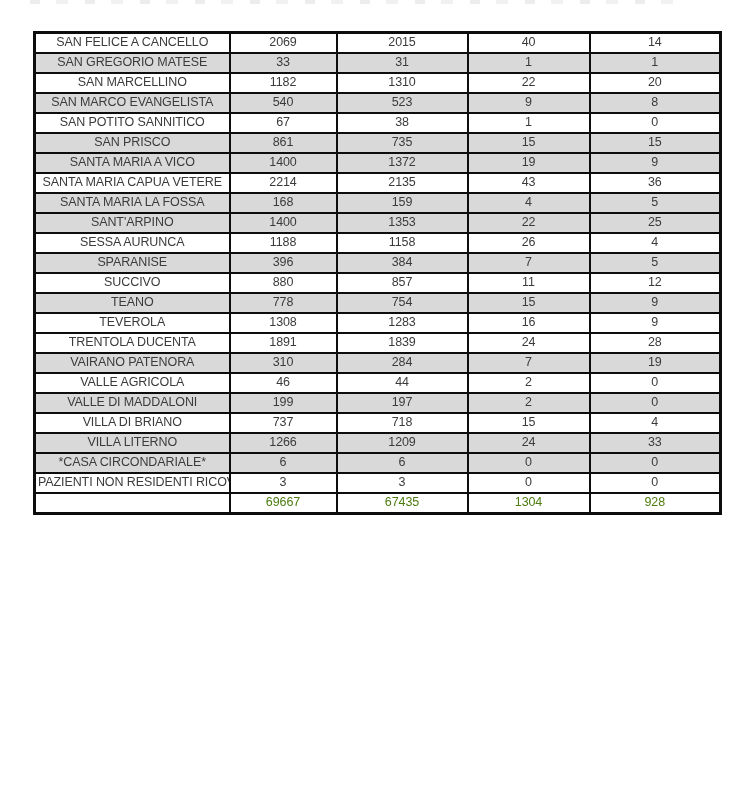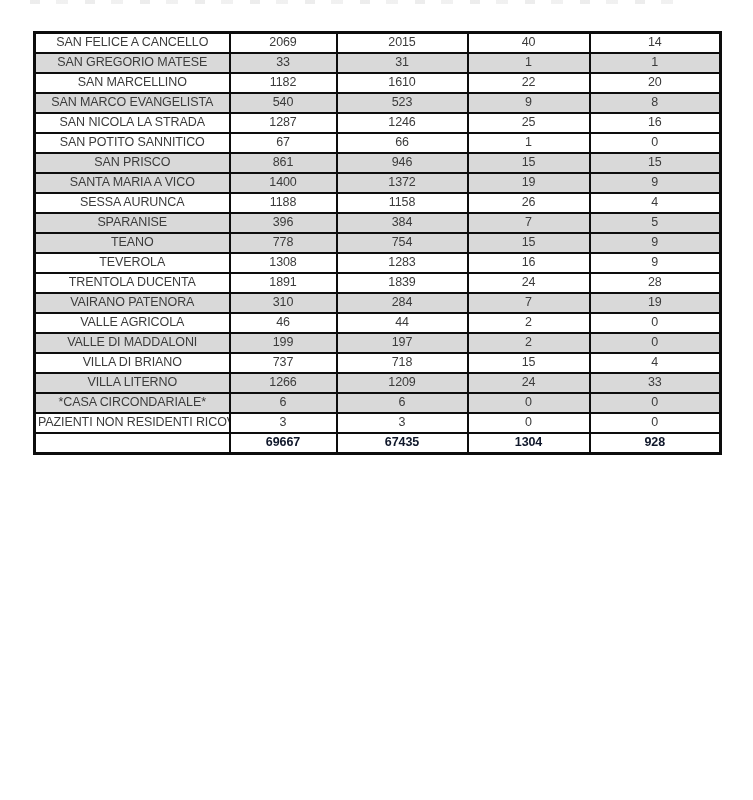--- a/index.html
+++ b/index.html
@@ -55,22 +55,22 @@
   }
   tr.shaded td {
     background: #d9d9d9;
   }
   tr.tall-row td {
     height: 48px;
     white-space: normal;
     line-height: 1.3;
   }
   tr.totals-row td {
-    font-weight: bold;
-    color: #0f172a;
+    font-weight: normal;
+    color: #4d7c0f;
     height: 16px;
   }
   col.c-name  { width: 195px; }
   col.c-v1    { width: 107px; }
   col.c-v2    { width: 131px; }
   col.c-v3    { width: 122px; }
   col.c-v4    { width: 131px; }
 </style>
 </head>
 <body>
@@ -96,72 +96,93 @@
         <tr class="shaded">
           <td>SAN GREGORIO MATESE</td>
           <td>33</td>
           <td>31</td>
           <td>1</td>
           <td>1</td>
         </tr>
         <tr>
           <td>SAN MARCELLINO</td>
           <td>1182</td>
-          <td>1610</td>
+          <td>1310</td>
           <td>22</td>
           <td>20</td>
         </tr>
         <tr class="shaded">
           <td>SAN MARCO EVANGELISTA</td>
           <td>540</td>
           <td>523</td>
           <td>9</td>
           <td>8</td>
         </tr>
         <tr>
-          <td>SAN NICOLA LA STRADA</td>
-          <td>1287</td>
-          <td>1246</td>
-          <td>25</td>
-          <td>16</td>
-        </tr>
-        <tr>
           <td>SAN POTITO SANNITICO</td>
           <td>67</td>
-          <td>66</td>
+          <td>38</td>
           <td>1</td>
           <td>0</td>
         </tr>
         <tr class="shaded">
           <td>SAN PRISCO</td>
           <td>861</td>
-          <td>946</td>
+          <td>735</td>
           <td>15</td>
           <td>15</td>
         </tr>
         <tr class="shaded">
           <td>SANTA MARIA A VICO</td>
           <td>1400</td>
           <td>1372</td>
           <td>19</td>
           <td>9</td>
+        </tr>
+        <tr>
+          <td>SANTA MARIA CAPUA VETERE</td>
+          <td>2214</td>
+          <td>2135</td>
+          <td>43</td>
+          <td>36</td>
+        </tr>
+        <tr class="shaded">
+          <td>SANTA MARIA LA FOSSA</td>
+          <td>168</td>
+          <td>159</td>
+          <td>4</td>
+          <td>5</td>
+        </tr>
+        <tr class="shaded">
+          <td>SANT'ARPINO</td>
+          <td>1400</td>
+          <td>1353</td>
+          <td>22</td>
+          <td>25</td>
         </tr>
         <tr>
           <td>SESSA AURUNCA</td>
           <td>1188</td>
           <td>1158</td>
           <td>26</td>
           <td>4</td>
         </tr>
         <tr class="shaded">
           <td>SPARANISE</td>
           <td>396</td>
           <td>384</td>
           <td>7</td>
           <td>5</td>
+        </tr>
+        <tr>
+          <td>SUCCIVO</td>
+          <td>880</td>
+          <td>857</td>
+          <td>11</td>
+          <td>12</td>
         </tr>
         <tr class="shaded">
           <td>TEANO</td>
           <td>778</td>
           <td>754</td>
           <td>15</td>
           <td>9</td>
         </tr>
         <tr>
           <td>TEVEROLA</td>

